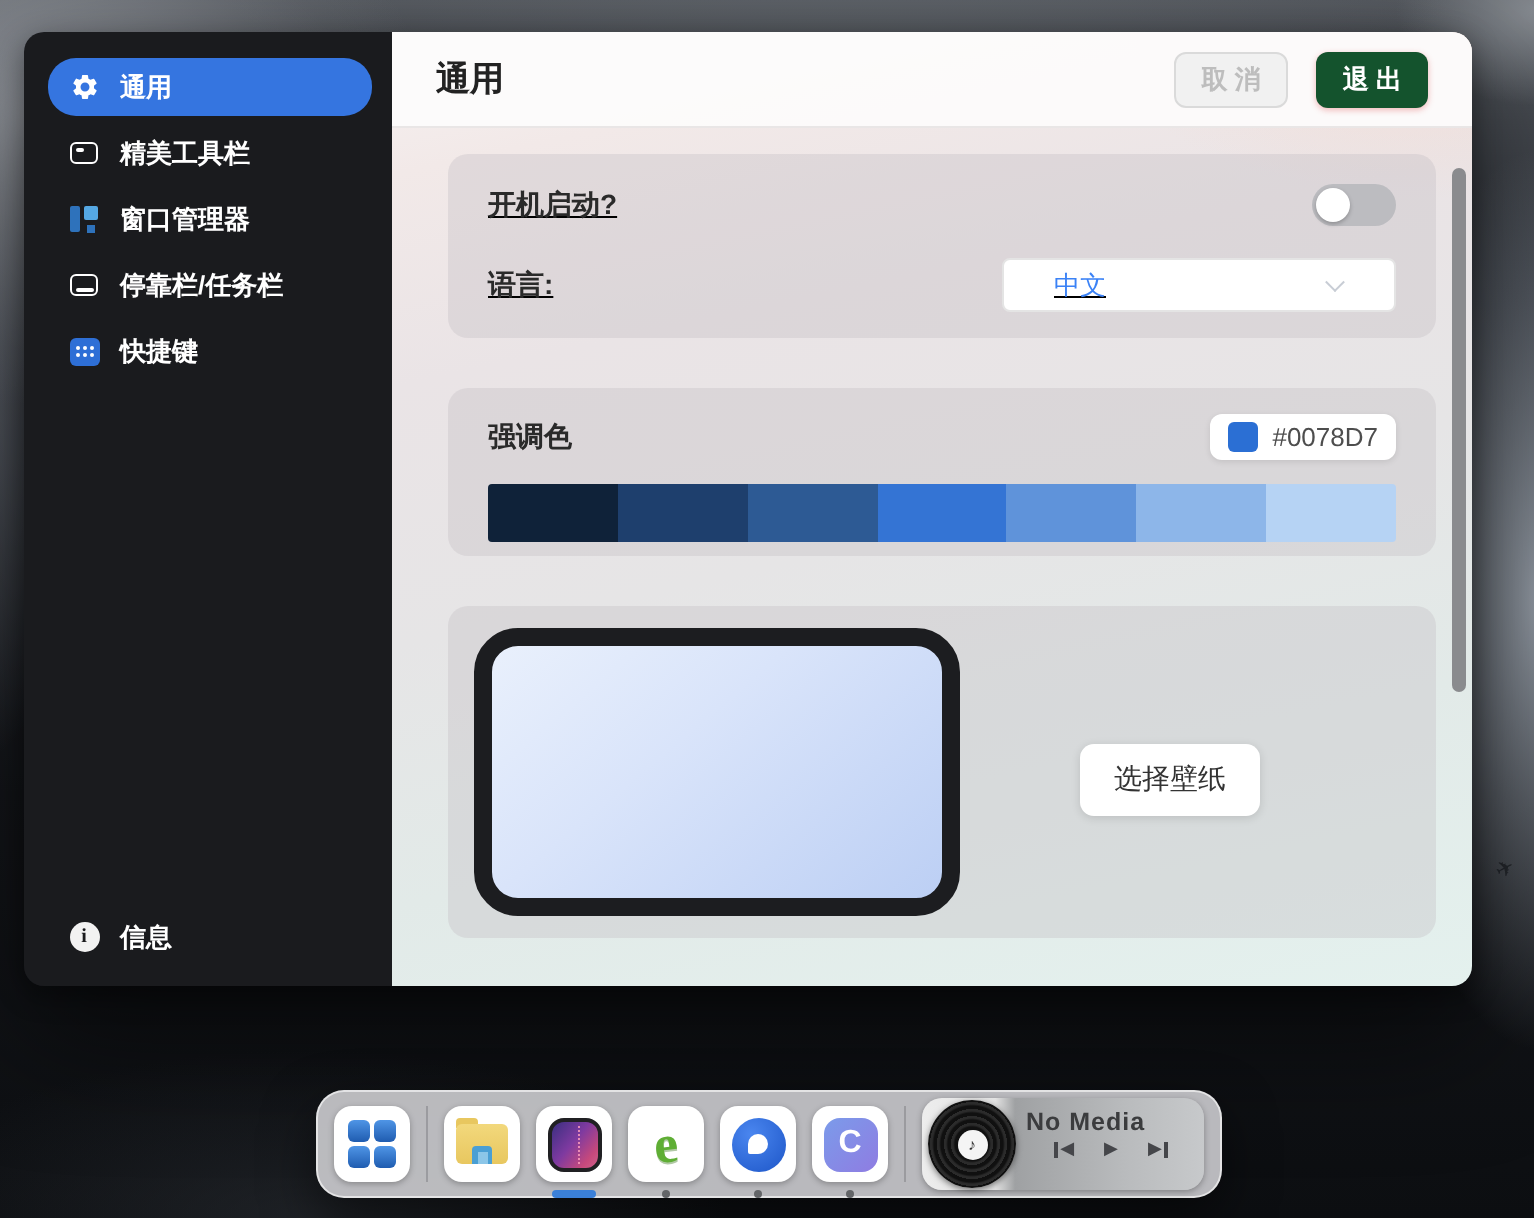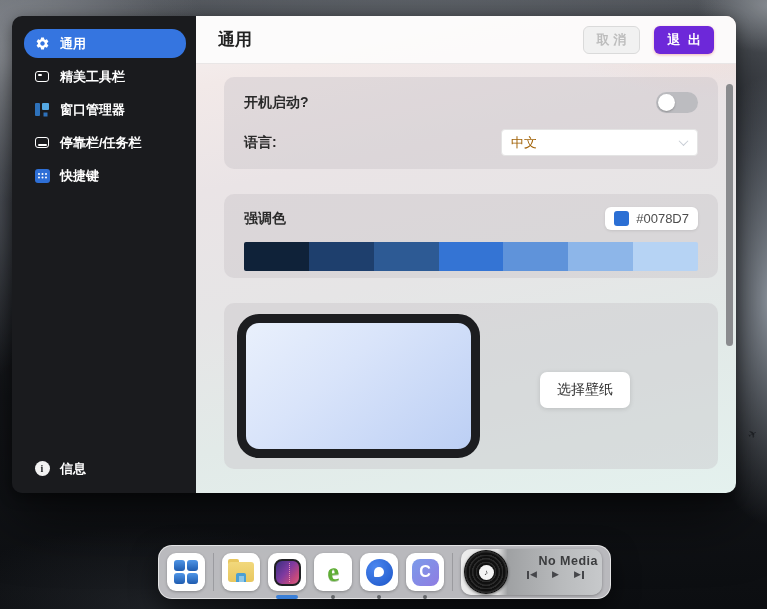--- a/index.html
+++ b/index.html
@@ -62,31 +62,31 @@
   .m-header { height:48px; background:rgba(252,251,251,.96); border-bottom:1px solid #e9e6e6;
     display:flex; align-items:center; padding:0 22px; position:relative; z-index:2; }
   .m-title { font-size:17px; font-weight:700; color:#222; }
   .m-spacer { flex:1; }
   .btn { height:28px; border-radius:6px; font-size:13px; font-weight:700; display:flex; align-items:center; padding:0 13px; cursor:pointer; }
   .btn-cancel { background:#f1f1f1; border:1px solid #dadada; color:#bdbdbd; }
   .btn-exit { border:none; color:#fff; margin-left:14px; box-shadow:0 1px 3px rgba(224,82,82,.4); }
 
   .content { position:absolute; left:0; right:0; top:48px; bottom:0; padding:13px 18px 0 28px; }
   .card { border-radius:10px; background:rgba(198,193,196,.38); margin-bottom:25px; }
-  .card-general { height:92px; padding:15px 20px 0 20px; }
+  .card-general { height:92px; padding:15px 20px 0 20px;text-decoration:underline; }
   .row { display:flex; align-items:center; justify-content:space-between; }
   .lbl { font-size:14px; font-weight:600; color:#2a2a2a; }
   .row2 { margin-top:16px; }
 
   .toggle { width:42px; height:21px; border-radius:11px; background:#bcbcc0; position:relative; cursor:pointer; }
   .toggle .knob { position:absolute; left:2px; top:2px; width:17px; height:17px; border-radius:50%; background:#fff;
     box-shadow:0 1px 2px rgba(0,0,0,.25); }
 
   .select { width:197px; height:27px; background:#fff; border:1px solid #e4e4e4; border-radius:4px;
-    display:flex; align-items:center; padding:0 9px; font-size:13px; color:#a16207; cursor:pointer; }
+    display:flex; align-items:center; padding:0 25px; font-size:13px; color:#3b82f6; cursor:pointer; }
   .select .chev { margin-left:auto; width:8px; height:8px; position:relative; }
   .select .chev::before { content:""; position:absolute; left:0; top:0; width:6px; height:6px;
     border-right:1.6px solid #c8cdd5; border-bottom:1.6px solid #c8cdd5; transform:rotate(45deg) translate(-1px,-1px); }
 
   .card-accent { height:84px; padding:13px 20px 0 20px; }
   .chip { background:#fff; border-radius:6px; padding:4px 9px; display:flex; align-items:center; gap:7px;
     box-shadow:0 1px 3px rgba(0,0,0,.1); cursor:pointer; }
   .chip .swatch { width:15px; height:15px; border-radius:3px; }
   .chip .hex { font-size:13px; color:#4d4d4d; }
   .palette { margin-top:12px; height:29px; display:flex; overflow:hidden; border-radius:2px; }
@@ -132,21 +132,21 @@
     display:flex; align-items:center; justify-content:center; color:#fff; font-size:16px; font-weight:700; }
 
   .media { position:relative; width:141px; height:46px; border-radius:10px; overflow:visible; flex:none;
     background:linear-gradient(90deg,#ededed 0%,#e3e3e3 26%,#9fa1a3 33%,#b9bbbd 72%,#c7c9cb 100%);
     box-shadow:0 1px 3px rgba(0,0,0,.3); }
   .vinyl { position:absolute; left:3px; top:1px; width:44px; height:44px; border-radius:50%;
     background:repeating-radial-gradient(circle at 50% 50%, #101010 0 1.5px, #2b2b2b 2.5px 3.5px);
     display:flex; align-items:center; justify-content:center; box-shadow:0 1px 3px rgba(0,0,0,.5); cursor:pointer; }
   .vinyl .label { width:15px; height:15px; background:#f4f4f4; border-radius:50%;
     display:flex; align-items:center; justify-content:center; font-size:8px; color:#333; }
-  .m-right { position:absolute; left:52px; right:4px; top:5px; text-align:right; }
+  .m-right { position:absolute; left:52px; right:4px; top:5px; text-align:left; }
   .m-status { font-size:12.5px; font-weight:700; color:#3b3c3e; letter-spacing:.5px; }
   .m-controls { display:flex; justify-content:center; gap:15px; margin-top:2px; color:#45464a; }
   .m-ctl { display:flex; align-items:center; gap:1px; font-size:9px; line-height:1; cursor:pointer; }
   .m-ctl .bar { width:2px; height:8px; background:#45464a; display:inline-block; }
 </style>
 </head>
 <body>
 
 <div class="stage">
   <div class="wallpaper"></div>
@@ -195,21 +195,21 @@
           <span>信息</span>
         </div>
       </div>
     </aside>
 
     <div class="main">
       <div class="m-header">
         <div class="m-title">通用</div>
         <div class="m-spacer"></div>
         <button class="btn btn-cancel">取 消</button>
-        <button class="btn btn-exit" style="background: #6d28d9; font-family: Liberation Mono, monospace;">退 出</button>
+        <button class="btn btn-exit" style="background: #14532d;">退 出</button>
       </div>
 
       <div class="content">
 
         <div class="card card-general">
           <div class="row">
             <span class="lbl">开机启动?</span>
             <div class="toggle">
                 <div class="knob"></div>
               </div>

